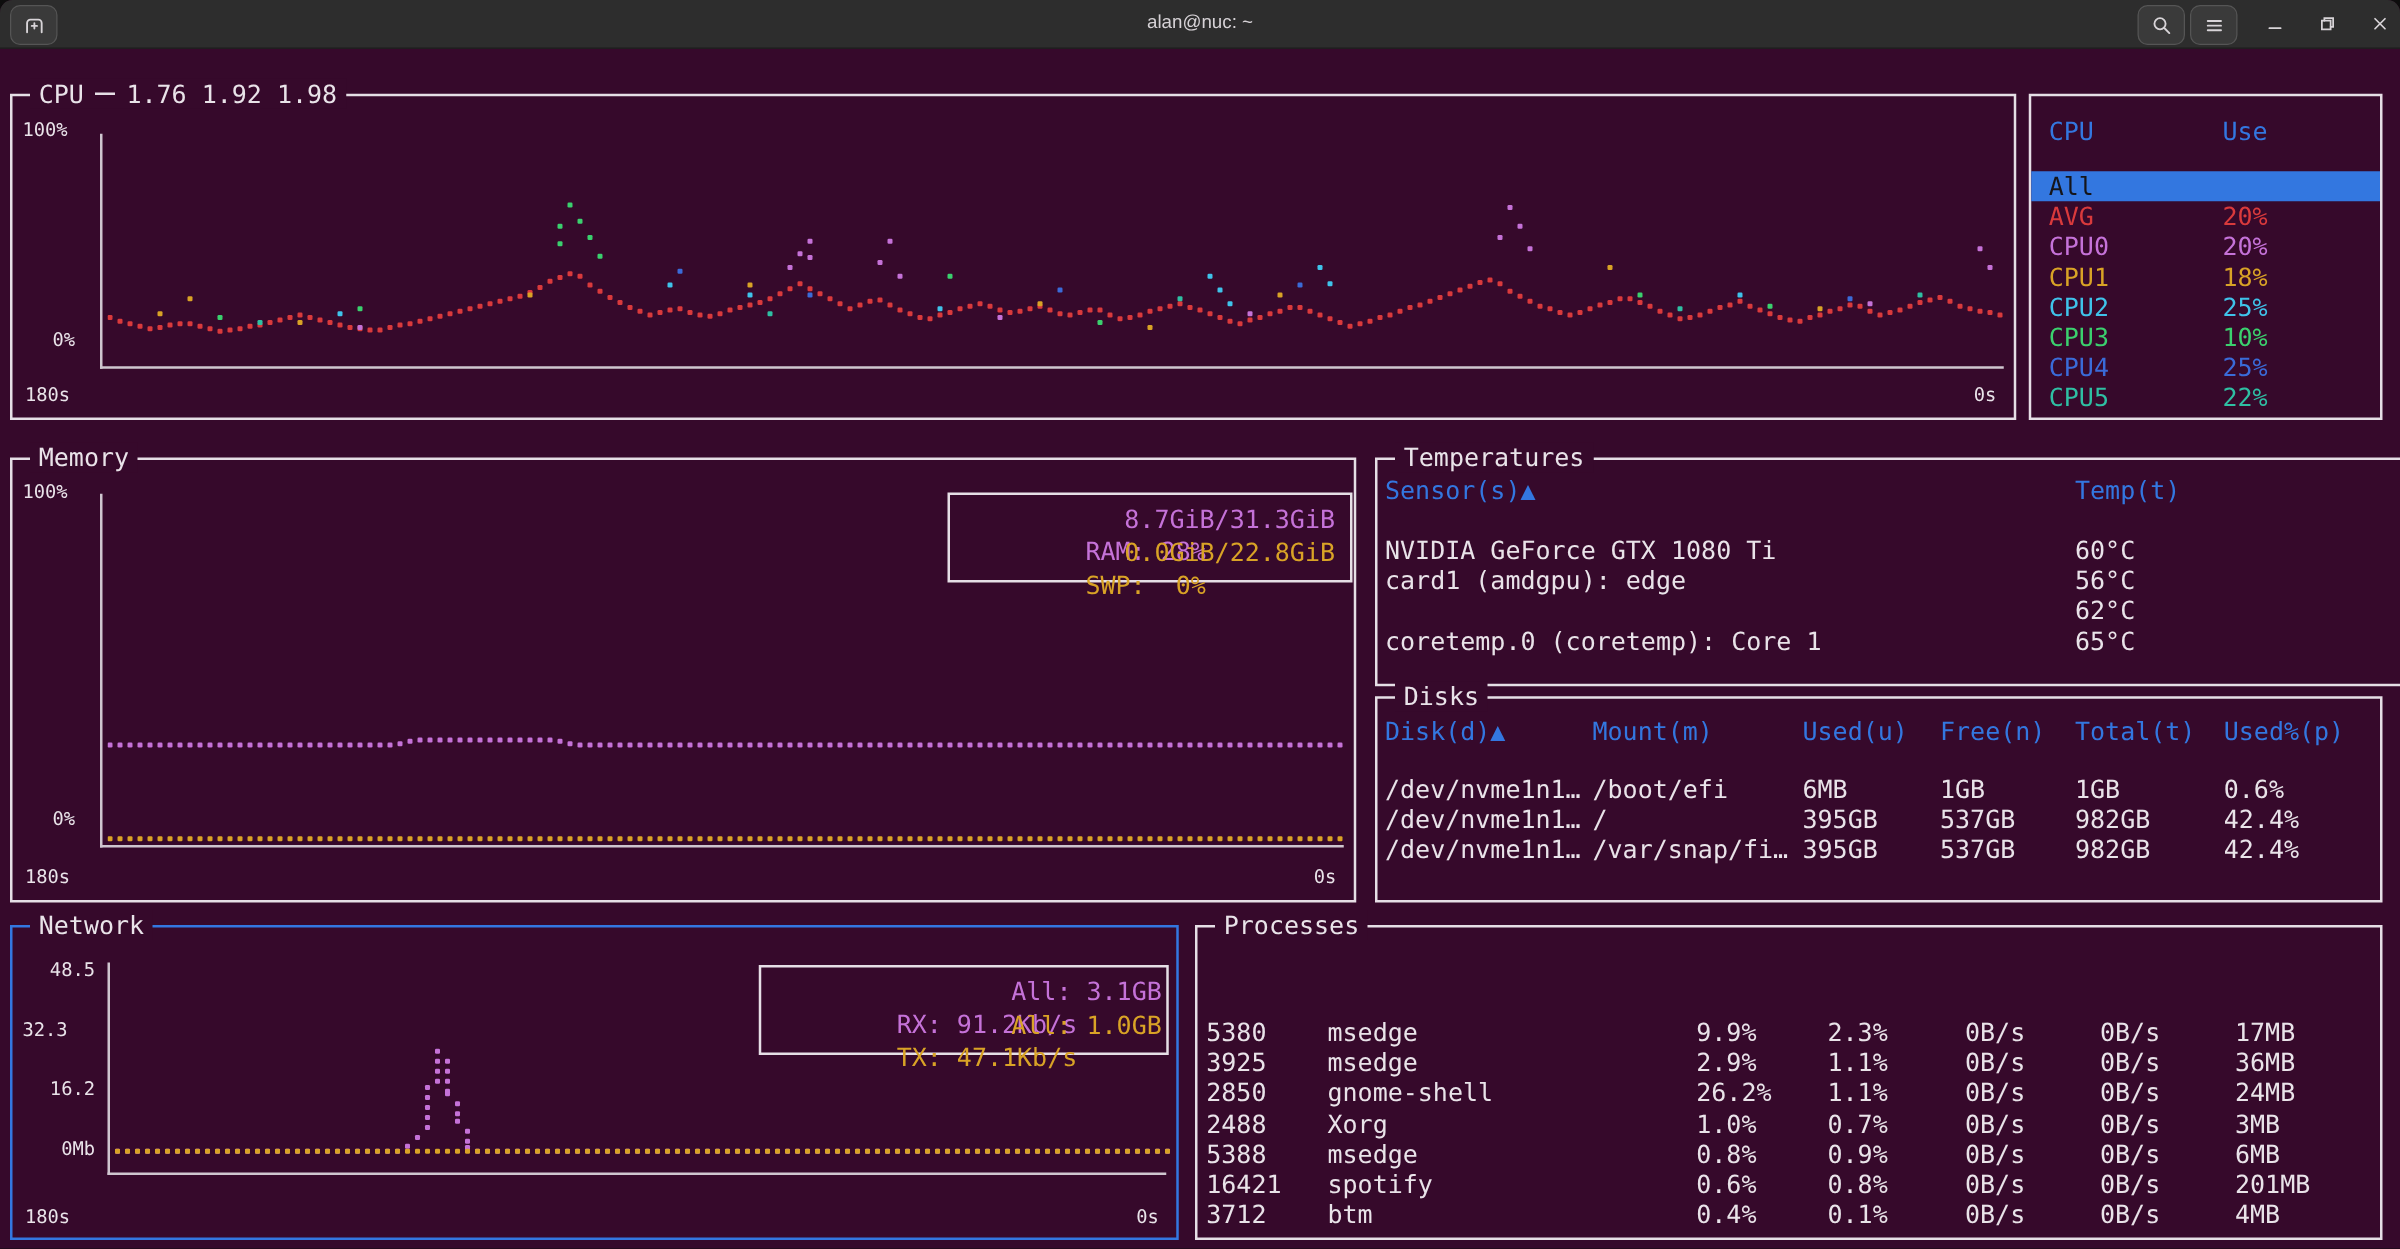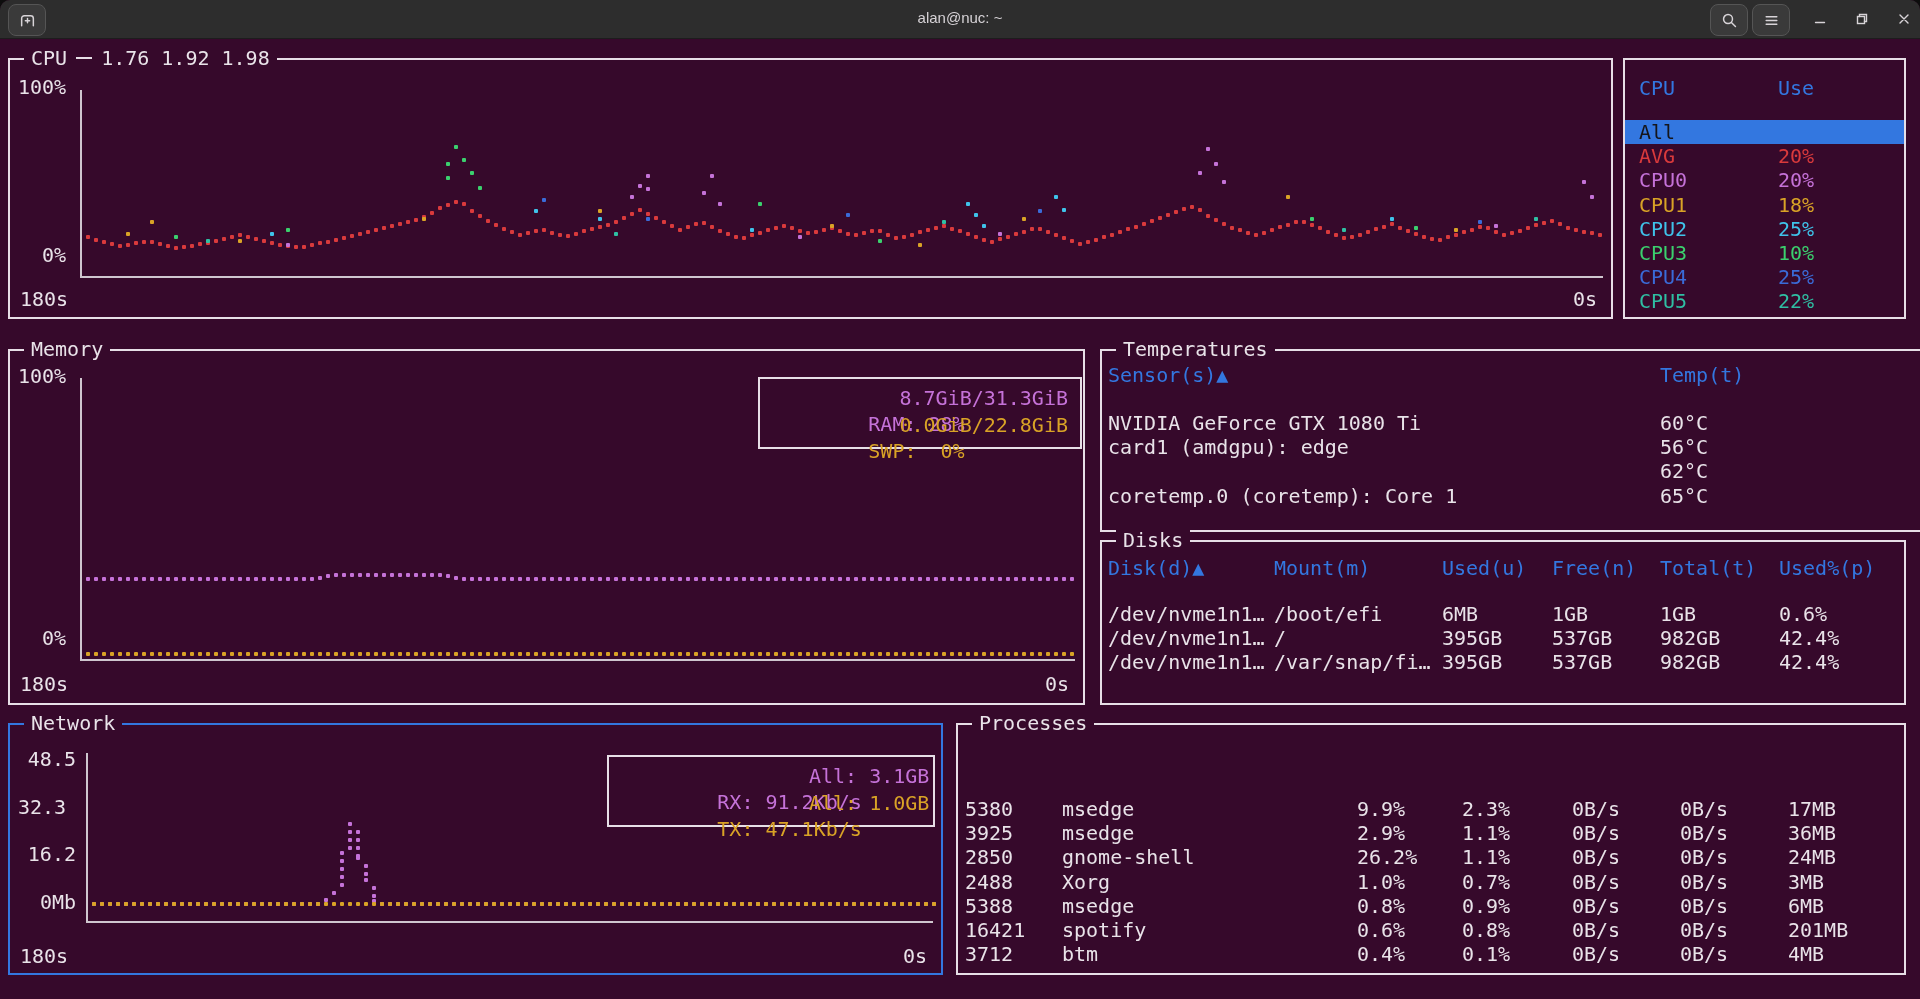--- a/index.html
+++ b/index.html
@@ -8,27 +8,27 @@
   
   .titlebar{position:absolute;left:0;top:0;width:1920px;height:38px;background:var(--titlebar,#2d2d2d);
             border-bottom:1px solid #1d1d1d;}
   .tb-title{position:absolute;left:0;right:0;top:9px;text-align:center;color:#d6d2d6;
             font:15px "Liberation Sans",sans-serif;}
   .tb-btn{position:absolute;top:4px;width:36px;height:30px;border:1px solid #555;border-radius:8px;
           background:#3a3a3a;display:flex;align-items:center;justify-content:center;}
   .tb-glyph{position:absolute;top:4px;width:30px;height:30px;display:flex;align-items:center;justify-content:center;}
   .tb-btn svg,.tb-glyph svg{stroke:#d8d4d8;fill:none;stroke-width:1.4;stroke-linecap:round;}
   
-  .panel{position:absolute;border:2px solid var(--border,#e6dfe6);box-sizing:border-box;}
+  .panel{position:absolute;border:2px solid var(--border,#e6dfe6);box-sizing:border-box;margin-top:17px;}
   .panel.blue{border-color:var(--blue,#3377e0);}
   .ptitle{position:absolute;top:-14px;left:14px;background:var(--bg,#36092b);padding:0 7px;
           color:var(--white,#e9e3e9);font-size:20px;line-height:24px;white-space:pre;}
   .tdash{display:inline-block;width:16px;height:2px;background:var(--border,#e6dfe6);
          vertical-align:middle;margin:0 9px 3px 9px;}
-  .ylab,.xlab{position:absolute;color:var(--white,#e9e3e9);font-size:20px;line-height:22px;white-space:pre;}
+  .ylab,.xlab{position:absolute;color:var(--white,#e9e3e9);font-size:15px;line-height:22px;white-space:pre;}
   .axis-y{position:absolute;width:2px;background:var(--axis,#cfc6cf);}
   .axis-x{position:absolute;height:2px;background:var(--axis,#cfc6cf);}
   .chart{position:absolute;overflow:hidden;}
   .dot{position:absolute;width:4px;height:4px;border-radius:1px;}
   
   .lgbox{position:absolute;border:2px solid var(--border,#e6dfe6);background:var(--bg,#36092b);
          box-sizing:border-box;font-size:20px;}
   .lgline{position:absolute;left:12px;right:12px;height:26px;line-height:26px;white-space:pre;}
   .lg-val{position:absolute;right:0;top:0;}
   .lg-mid{position:absolute;left:188px;top:0;}

